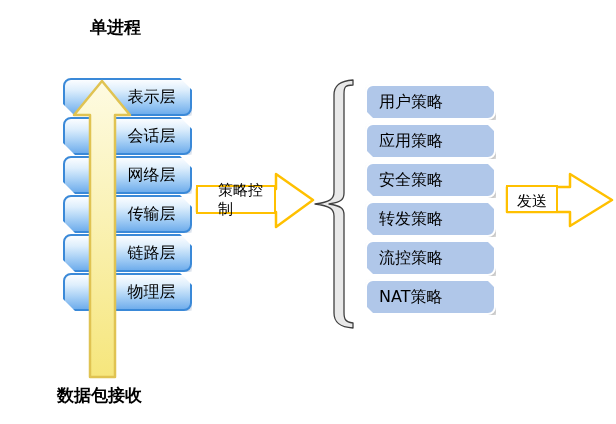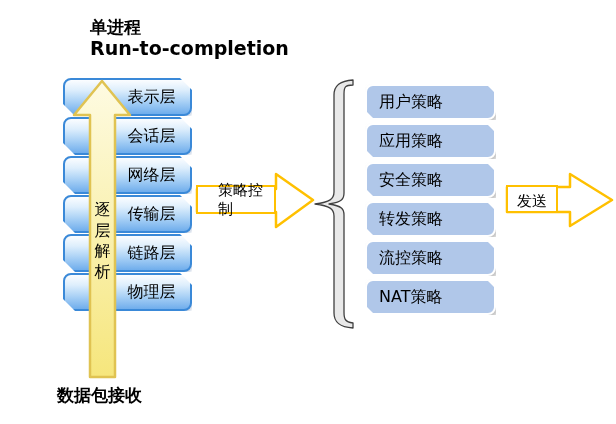--- a/index.html
+++ b/index.html
@@ -65,21 +65,20 @@
     display:flex;align-items:flex-end;justify-content:center;font-size:15px;
   }
 </style>
 </head>
 <body>
 
 <div class="canvas">
 
   <div class="abs title-wrap">
     <div class="title-cn">单进程</div>
-    <div class="title-en">Run-to-completion</div>
   </div>
 
   <div class="abs left-stack">
     <div class="layer-box">
         <span>表示层</span>
       </div>
     <div class="layer-box">
         <span>会话层</span>
       </div>
     <div class="layer-box">
@@ -99,21 +98,20 @@
   <svg class="abs up-arrow-svg" width="64" height="302" viewBox="0 0 64 302">
     <defs>
       <linearGradient id="upGrad" x1="0" y1="0" x2="0" y2="1">
         <stop offset="0%" stop-color="#fefbe2"></stop>
         <stop offset="45%" stop-color="#faf2b6"></stop>
         <stop offset="100%" stop-color="#f6e67c"></stop>
       </linearGradient>
     </defs>
     <polygon points="32,3 60,37 45,37 45,299 20,299 20,37 4,37" fill="url(#upGrad)" stroke="#e0c352" stroke-width="2.5" stroke-linejoin="round"></polygon>
   </svg>
-  <div class="abs parse-label">逐层解析</div>
 
   <div class="abs receive-label">数据包接收</div>
 
   <svg class="abs mid-arrow-svg" width="122" height="60" viewBox="0 0 122 60">
     <polygon points="2,18 81,18 81,3 118,29 81,56 81,41 2,41" fill="#ffffff" stroke="#FFC000" stroke-width="2.5" stroke-linejoin="round"></polygon>
   </svg>
   <div class="abs mid-label">
     <span>策略控制</span>
   </div>
 

